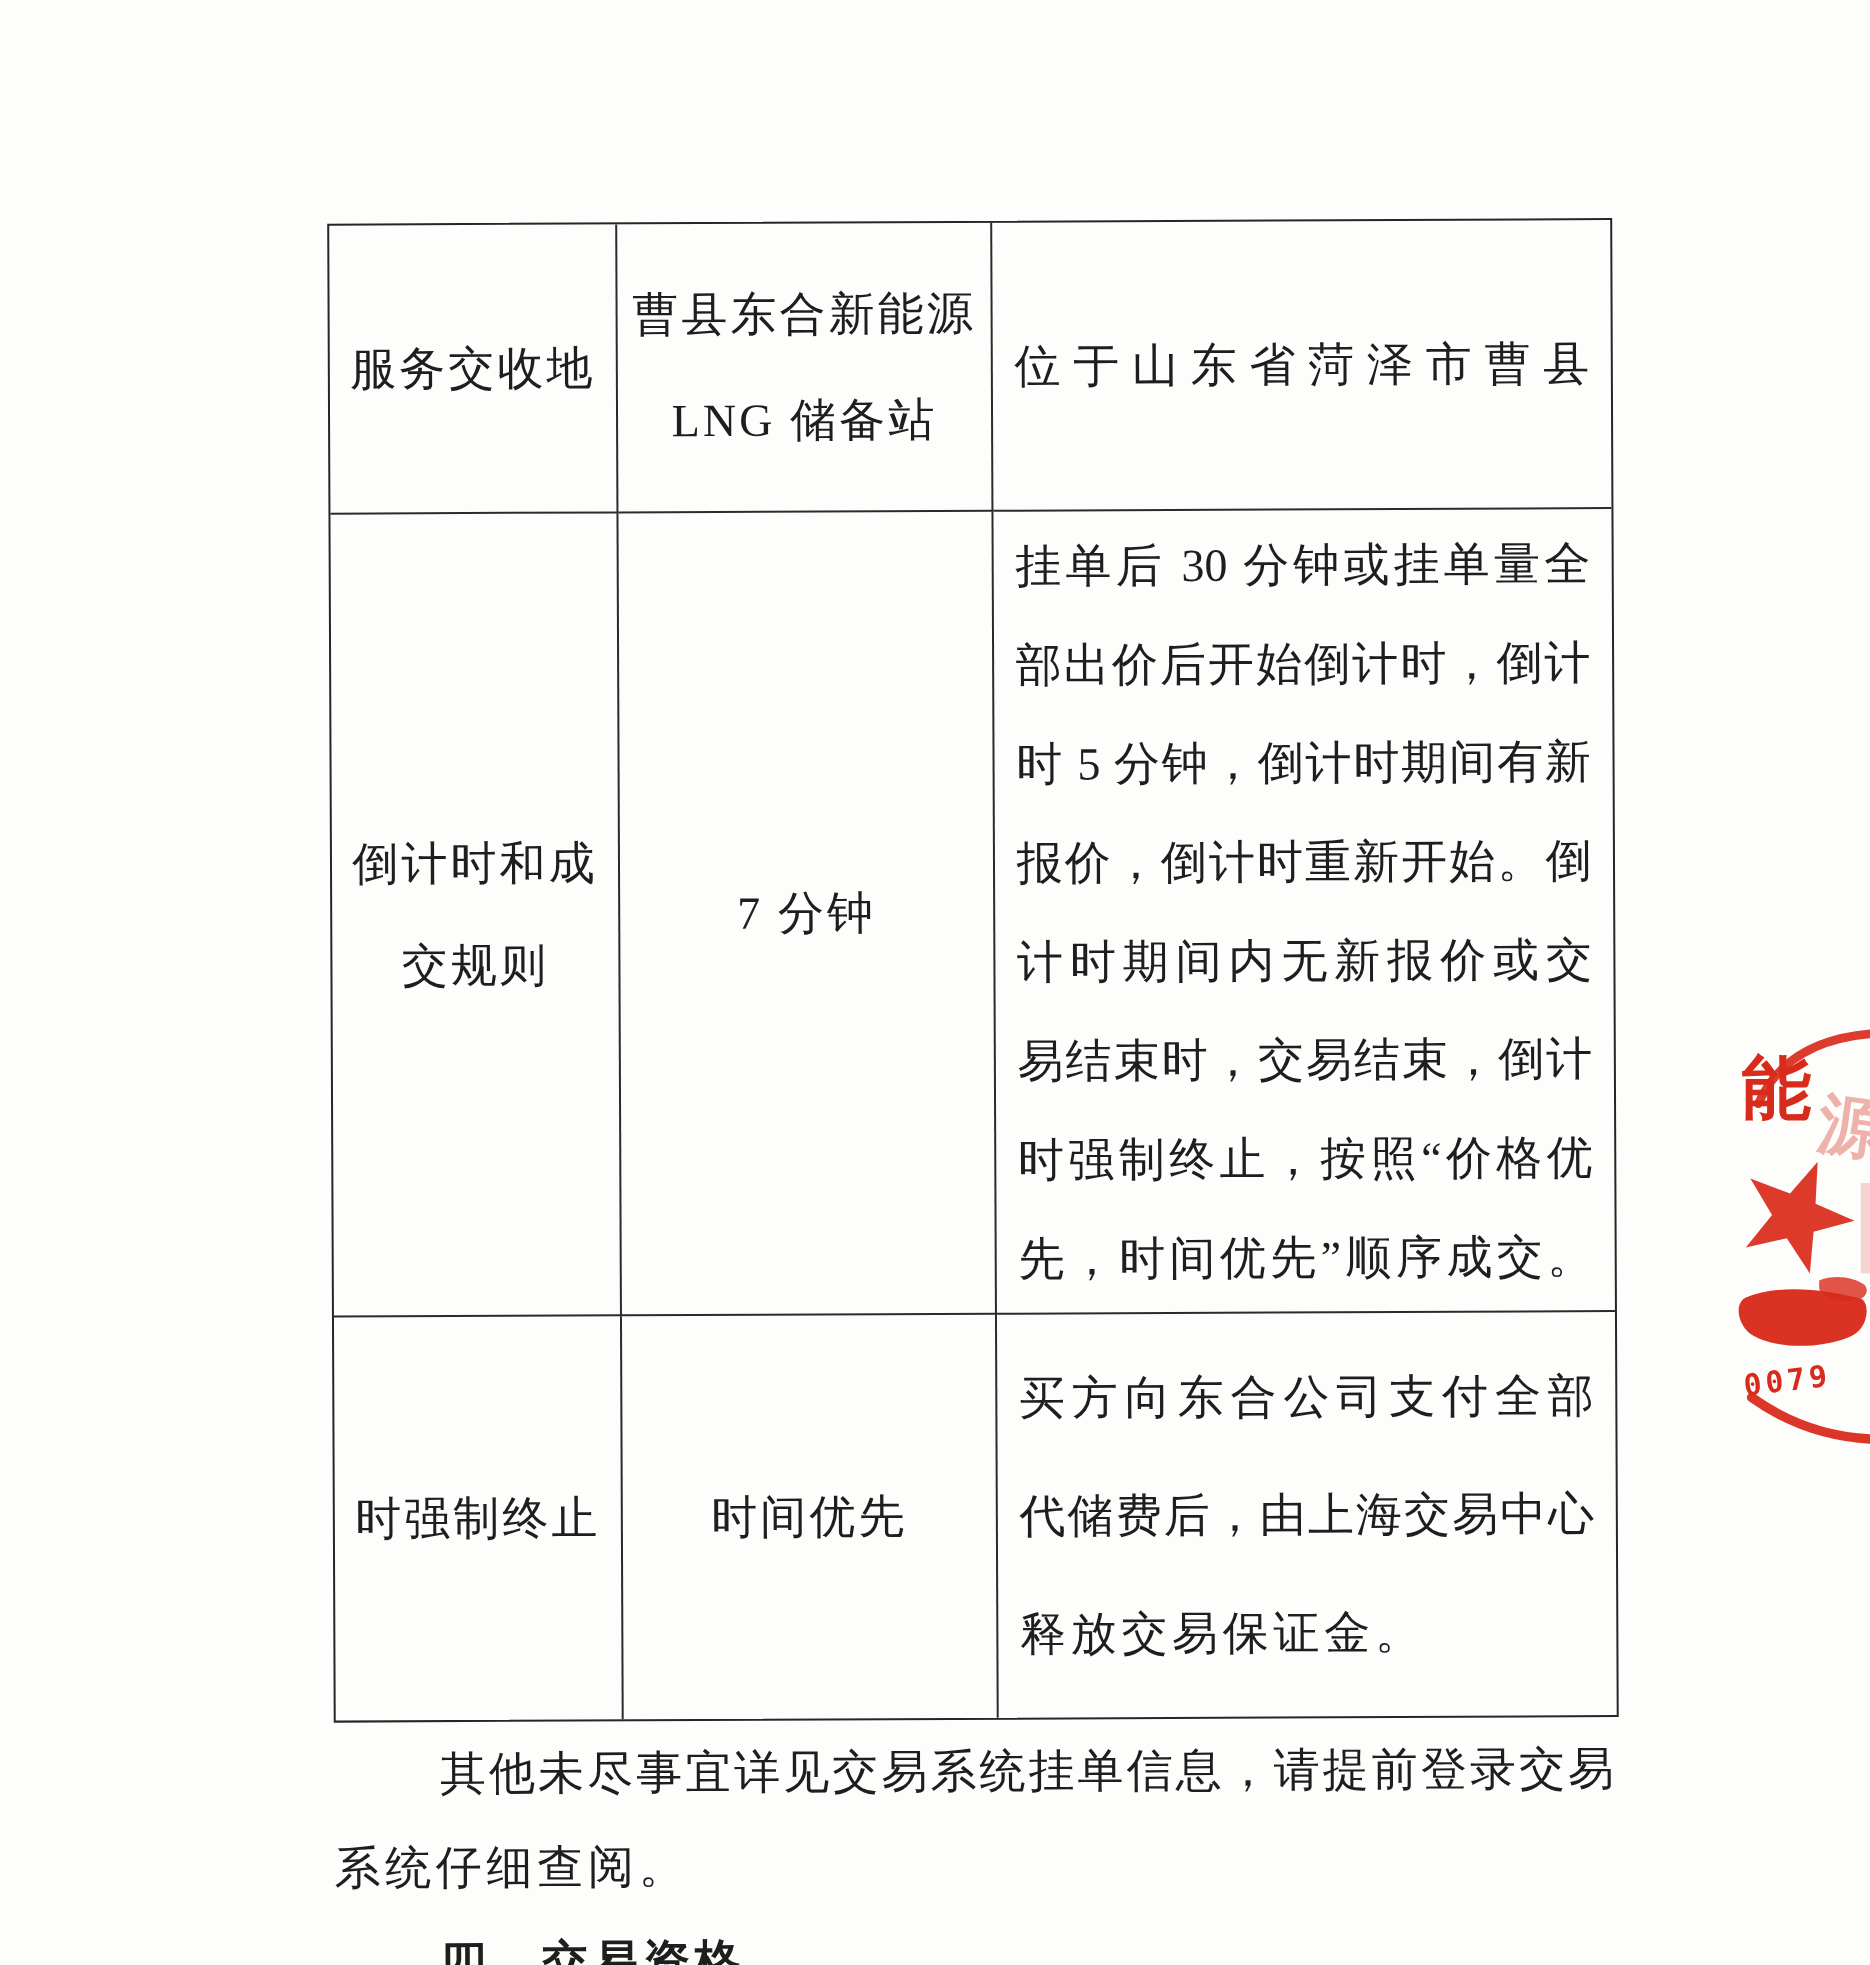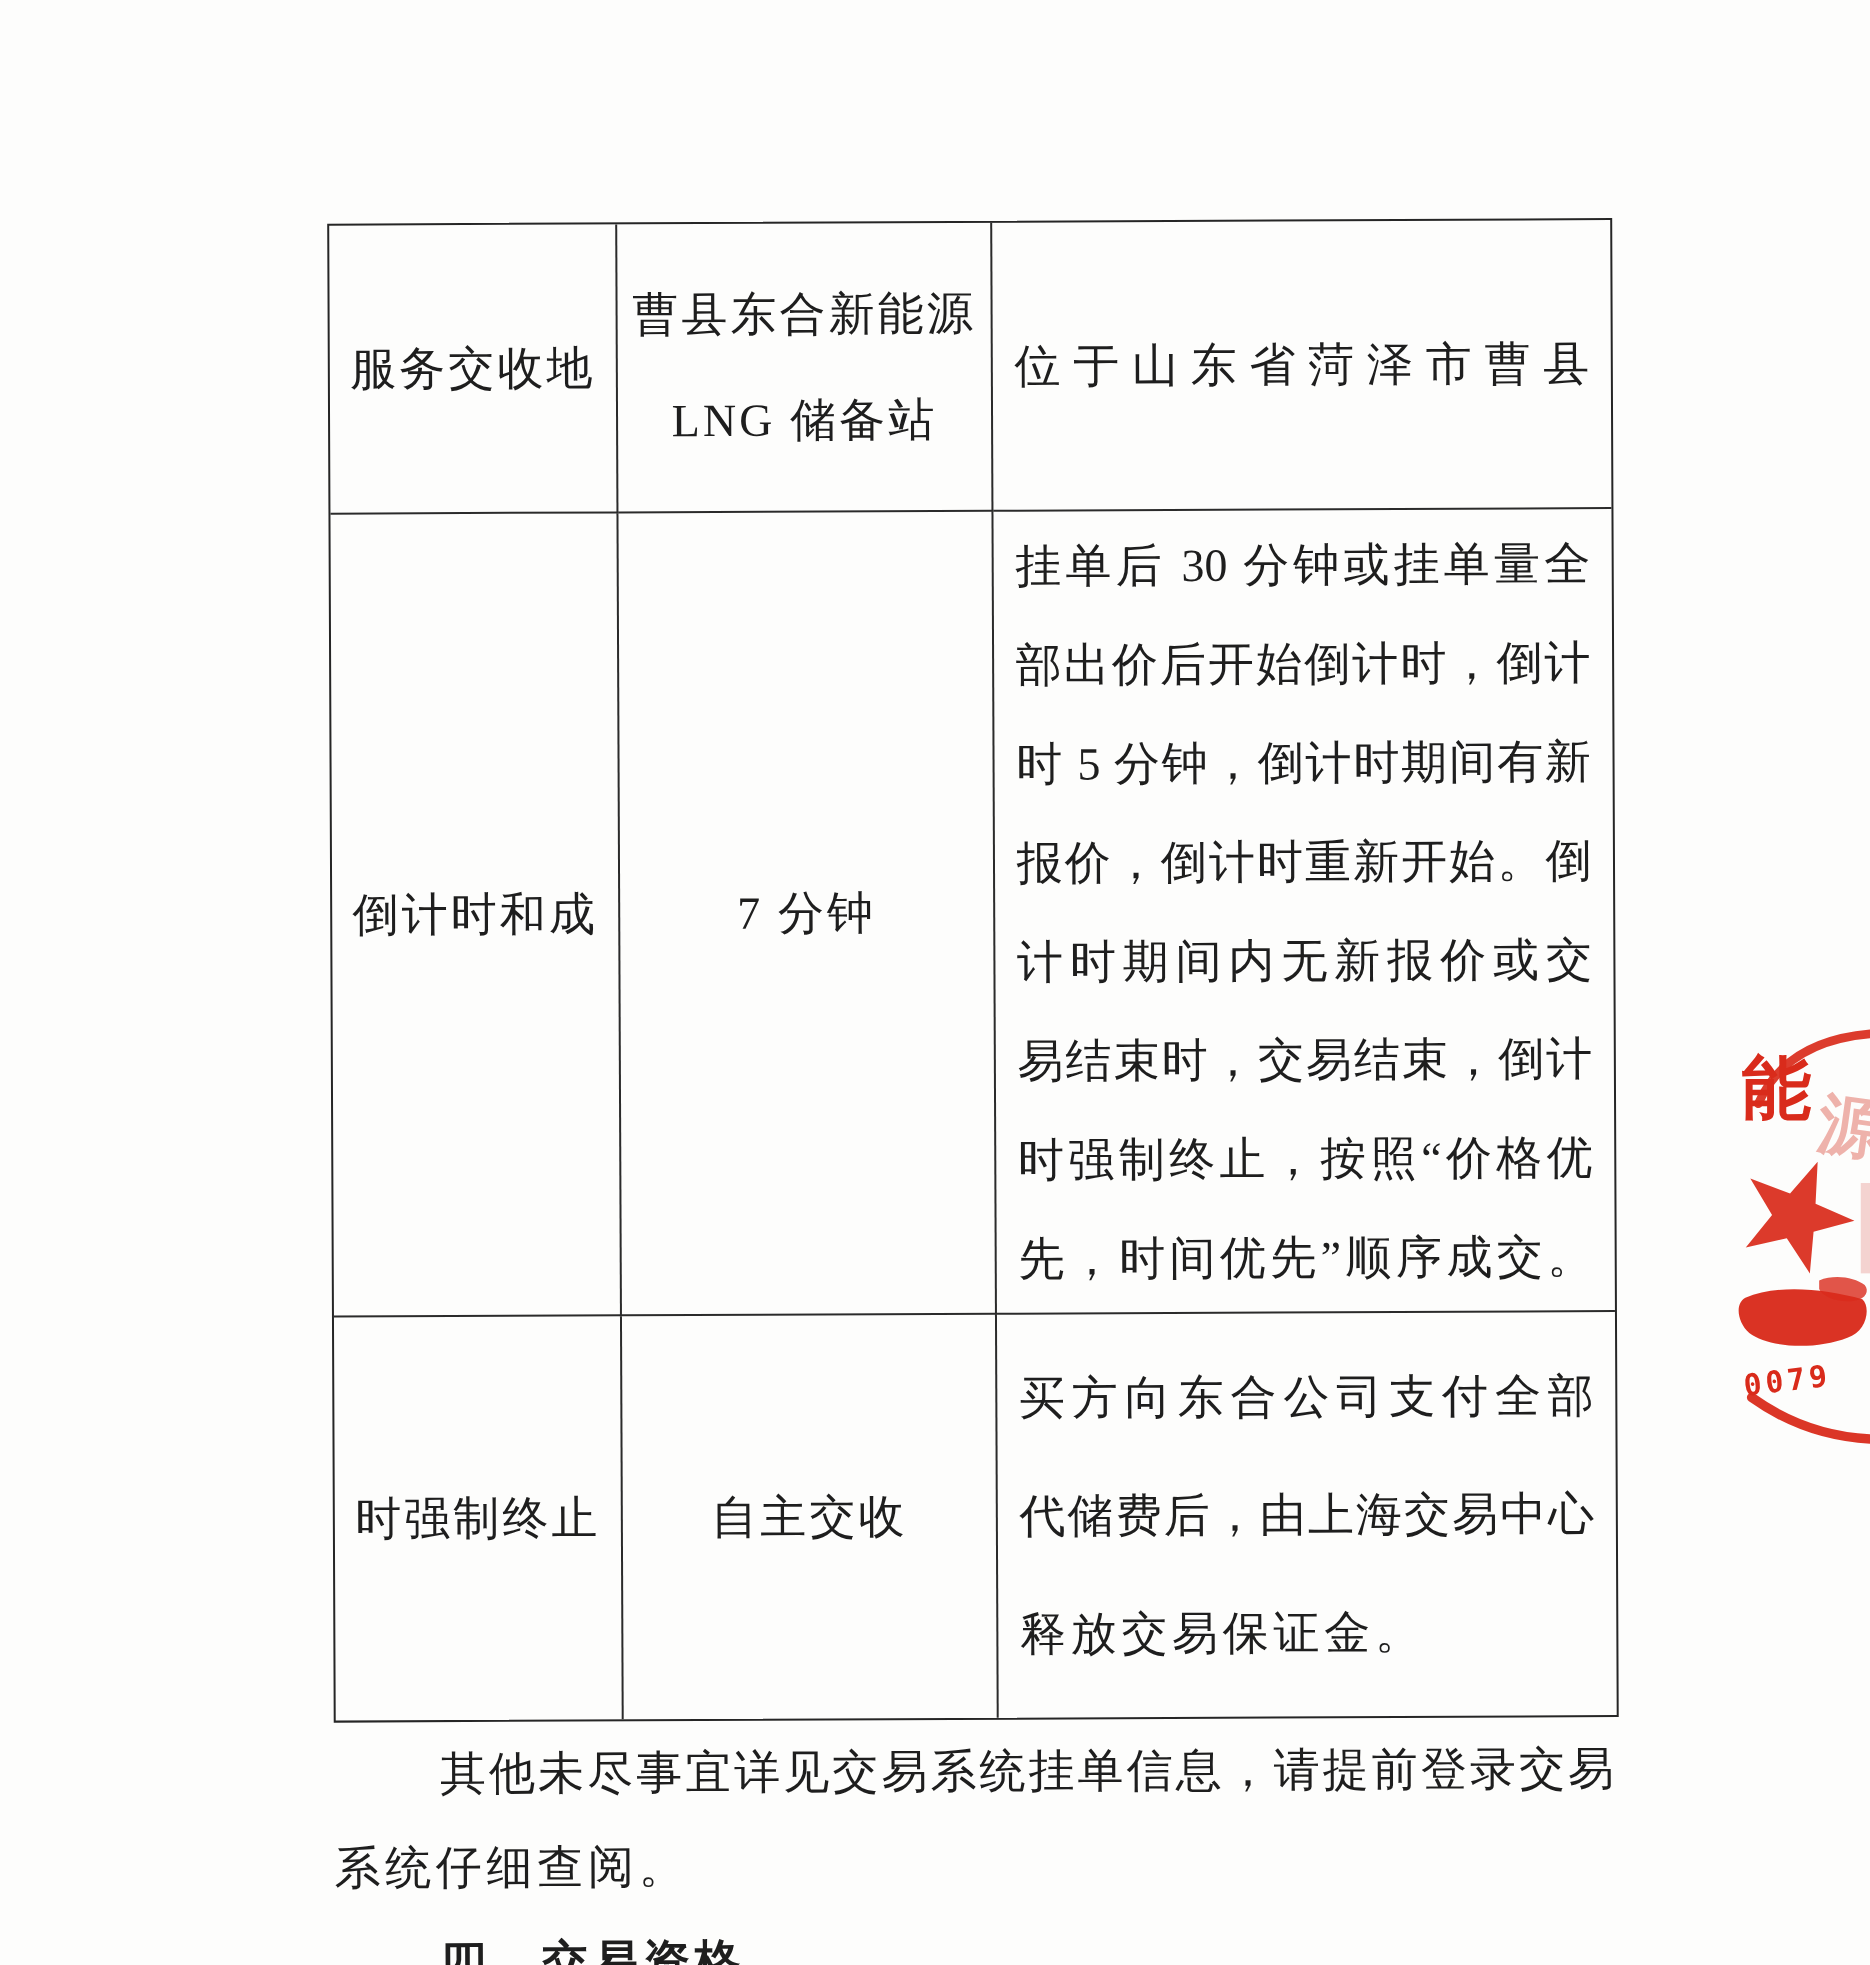--- a/index.html
+++ b/index.html
@@ -70,40 +70,41 @@
       <div class="cell center-cell r1c2">
           <div class="line">曹县东合新能源</div>
           <div class="line">LNG 储备站</div>
         </div>
       <div class="cell flow-cell last-col">
           <div class="line justify">位于山东省菏泽市曹县</div>
         </div>
 
       <div class="cell center-cell r2c1">
           <div class="line">倒计时和成</div>
+          <div class="line">交规则</div>
         </div>
       <div class="cell center-cell">
           <div class="line">7 分钟</div>
         </div>
       <div class="cell flow-cell r2c3 last-col">
           <div class="line justify">挂单后 30 分钟或挂单量全</div>
           <div class="line justify">部出价后开始倒计时，倒计</div>
           <div class="line justify">时 5 分钟，倒计时期间有新</div>
           <div class="line justify">报价，倒计时重新开始。倒</div>
           <div class="line justify">计时期间内无新报价或交</div>
           <div class="line justify">易结束时，交易结束，倒计</div>
           <div class="line justify">时强制终止，按照“价格优</div>
           <div class="line justify">先，时间优先”顺序成交。</div>
         </div>
 
       <div class="cell center-cell last-row">
           <div class="line">时强制终止</div>
         </div>
       <div class="cell center-cell last-row">
-          <div class="line">自主交收</div>
+          <div class="line">时间优先</div>
         </div>
       <div class="cell flow-cell r3c3 last-col last-row">
           <div class="line justify">买方向东合公司支付全部</div>
           <div class="line justify">代储费后，由上海交易中心</div>
           <div class="line">释放交易保证金。</div>
         </div>
     </div>
 
     <div class="body-text">
         <div class="line justify indent">其他未尽事宜详见交易系统挂单信息，请提前登录交易</div>

